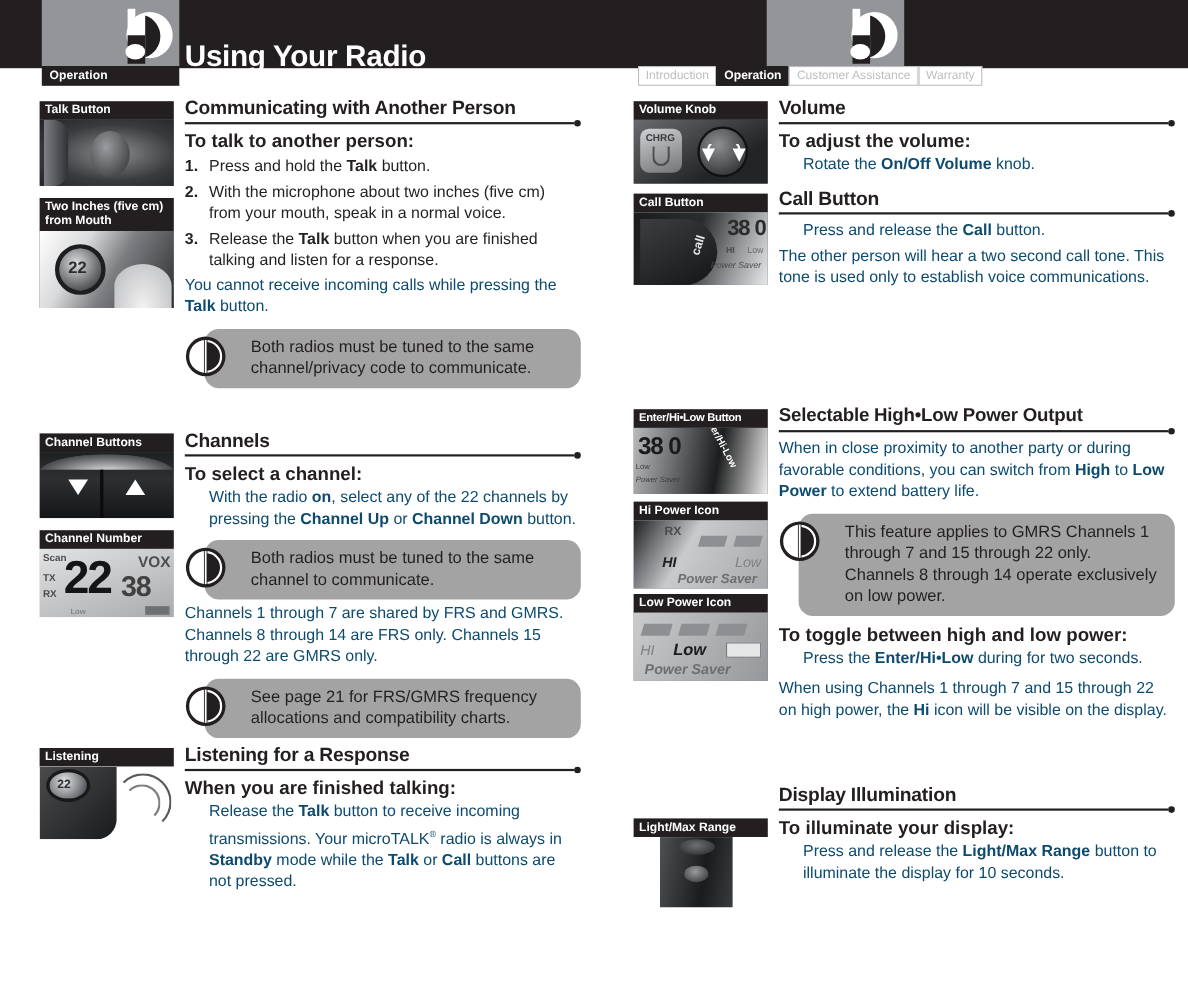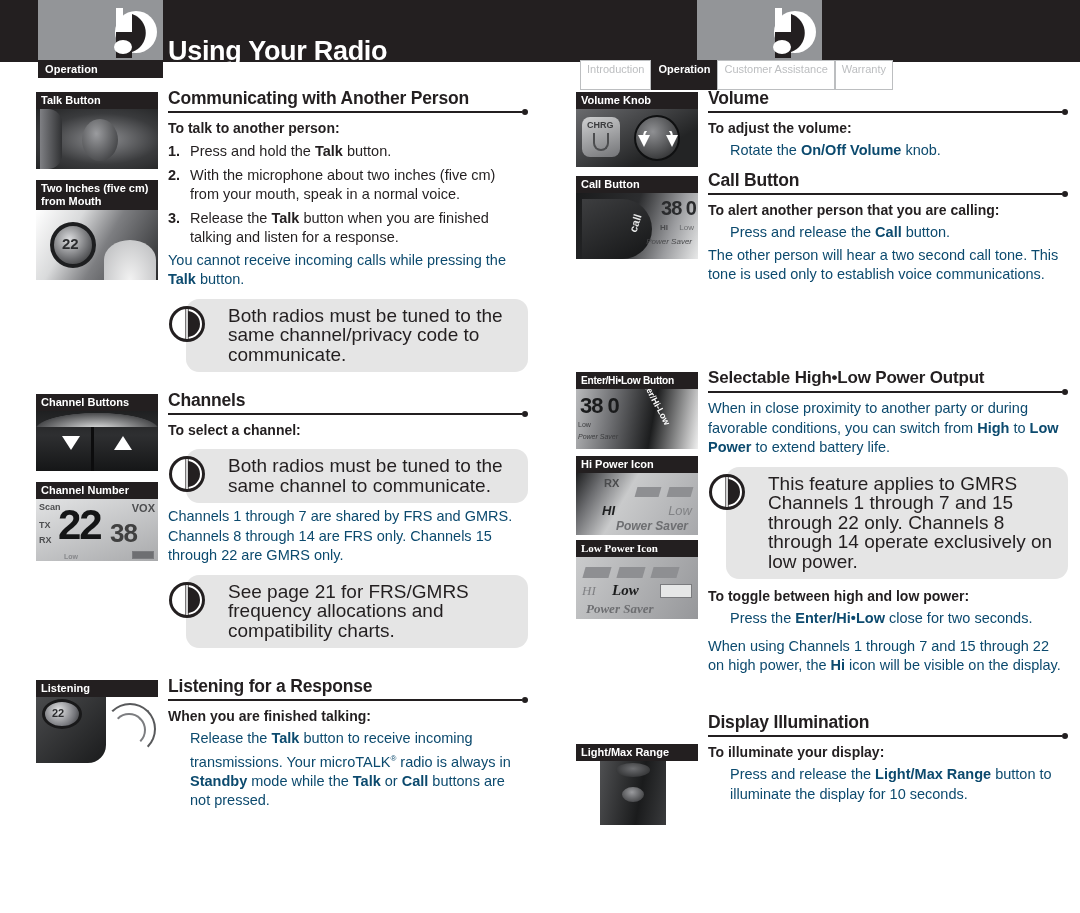--- a/index.html
+++ b/index.html
@@ -35,21 +35,21 @@
   .hdr-tab.op-left { left: 38px; top: 60px; width: 125px; }
 
   .hdr-title {
     position: absolute; left: 168px; top: 36px;
     color: #ffffff; font-size: 27px; font-weight: bold;
     letter-spacing: -0.3px;
   }
 
   .tabstrip { position: absolute; left: 580px; top: 60px; height: 18px; display:flex; }
   .tabstrip .tb {
-    height: 30px; line-height: 17px; font-size: 11px;
+    height: 18px; line-height: 17px; font-size: 11px;
     color: #bcbec0; background: #ffffff;
     border: 1px solid #bcbec0; padding: 0 6px;
     white-space: nowrap; font-weight: normal;
   }
   .tabstrip .tb.active {
     background: #231f20; color:#fff; font-weight:bold; border-color:#231f20;
   }
 
   
   .col { position: absolute; top: 88px; }
@@ -77,21 +77,21 @@
     position: relative; height: 7px; margin-bottom: 3px;
   }
   .rule .ln {
     position:absolute; left:0; right:6px; top:2px; height:2.2px; background:#231f20;
   }
   .rule .dot {
     position:absolute; right:0; top:0; width:6px; height:6px; border-radius:50%;
     background:#231f20;
   }
   h3.sub {
-    font-size: 14px; font-weight: bold; color:#231f20;
+    font-size: 17px; font-weight: bold; color:#231f20;
     line-height: 19px; margin-top: 2px;
   }
   p.body {
     font-size: 14.5px; color:#0c4a6e; line-height: 19.5px; margin-top: 3px;
   }
   p.ind { margin-left: 22px; }
   p.body b { font-weight: bold; }
 
   ol.steps { list-style:none; margin-top: 4px; }
   ol.steps li {
@@ -101,22 +101,22 @@
   ol.steps li .num {
     position:absolute; left:0; top:0; font-weight:bold;
   }
 
   
   .callout {
     position: relative; margin-top: 9px; margin-bottom: 4px;
     min-height: 48px;
   }
   .callout .bub {
-    margin-left: 18px; background:#e5e5e5; border-radius: 13px;
-    padding: 7px 14px 8px 42px; font-size: 19px; line-height: 19.5px;
+    margin-left: 18px; background:#a3a3a3; border-radius: 13px;
+    padding: 7px 14px 8px 42px; font-size: 15px; line-height: 19.5px;
     color:#231f20;
   }
   .callout .ico {
     position:absolute; left: 0; top: 6px; width: 38px; height: 38px;
   }
 
   
   .footer { position:absolute; left:0; right:0; top: 855px; height: 40px; }
 
   
@@ -193,21 +193,21 @@
             <polygon points="9,1 0,15 18,15" fill="#ffffff"></polygon>
           </svg>
       </div>
     </div>
 
     <div class="fig" style="left:0; top:394px;">
       <div class="cap">Channel Number</div>
       <div class="ph" style="height:62px;background:#c9cacb;">
         <div class="ph-inner" style="background:linear-gradient(160deg,#e2e3e4,#a9aaac);"></div>
         <div class="lcd-txt" style="left:3px;top:3px;font-size:9px;color:#4c4d4f;">Scan</div>
-        <div class="lcd-txt" style="right:3px;top:3px;font-size:11px;color:#4c4d4f;">VOX</div>
+        <div class="lcd-txt" style="right:3px;top:3px;font-size:14px;color:#4c4d4f;">VOX</div>
         <div class="lcd-txt" style="left:3px;top:21px;font-size:9px;color:#4c4d4f;">TX</div>
         <div class="lcd-txt" style="left:3px;top:36px;font-size:9px;color:#4c4d4f;">RX</div>
         <div class="lcd-txt" style="left:22px;top:6px;font-size:42px;line-height:40px;color:#141516;letter-spacing:-2px;">22</div>
         <div class="lcd-txt" style="left:74px;top:22px;font-size:26px;line-height:24px;color:#404040;letter-spacing:-1px;">38</div>
         <div class="lcd-txt" style="left:28px;bottom:1px;font-size:7px;color:#86878a;">Low</div>
         <div style="position:absolute;right:4px;bottom:2px;width:22px;height:8px;border:1px solid #7b7c7f;background:#6e6f72;"></div>
       </div>
     </div>
 
     <div class="fig" style="left:0; top:592px;">
@@ -254,20 +254,21 @@
       </div>
     </div>
 
     <div class="txt" style="top:302px;">
       <h2 class="sec">Channels</h2>
       <div class="rule">
           <span class="ln"></span>
           <span class="dot"></span>
         </div>
       <h3 class="sub">To select a channel:</h3>
+      <p class="body ind"><span>With the radio </span><b>on</b><span>, select any of the 22 channels by pressing the </span><b>Channel Up</b><span> or </span><b>Channel Down</b><span> button.</span></p>
 
       <div class="callout">
         <svg class="ico" viewBox="0 0 38 38">
           <circle cx="19" cy="19" r="18" fill="#231f20"></circle>
           <path d="M19 5 a14 14 0 0 0 0 28 z" fill="#ffffff"></path>
           <circle cx="19" cy="19" r="14" fill="none" stroke="#ffffff" stroke-width="2"></circle>
           <rect x="17.4" y="4" width="3.2" height="30" fill="#231f20"></rect>
           <rect x="18.2" y="4" width="1.6" height="30" fill="#ffffff"></rect>
         </svg>
         <div class="bub">Both radios must be tuned to the same channel to communicate.</div>
@@ -346,21 +347,21 @@
         <div class="ph-inner" style="background:linear-gradient(120deg,#1c1d1e 0%,#6d6e71 18%,#c9cacb 40%,#a7a8ab 100%);"></div>
         <div style="position:absolute;left:28px;top:4px;font-size:11px;font-weight:bold;color:#4a4b4d;">RX</div>
         <div style="position:absolute;left:60px;top:14px;width:24px;height:10px;background:#8e8f92;transform:skewX(-16deg);"></div>
         <div style="position:absolute;left:92px;top:14px;width:24px;height:10px;background:#8e8f92;transform:skewX(-16deg);"></div>
         <div style="position:absolute;left:26px;top:30px;font-size:13px;font-weight:bold;font-style:italic;color:#1d1e1f;">HI</div>
         <div style="position:absolute;right:6px;top:30px;font-size:13px;font-style:italic;color:#818285;">Low</div>
         <div style="position:absolute;right:10px;top:46px;font-size:12px;font-style:italic;font-weight:bold;color:#6d6e71;">Power Saver</div>
       </div>
     </div>
 
-    <div class="fig" style="left:0; top:452px;font-family:Liberation Serif, serif;">
+    <div class="fig" style="left:0; top:452px;">
       <div class="cap">Low Power Icon</div>
       <div class="ph" style="height:62px;">
         <div class="ph-inner" style="background:linear-gradient(120deg,#cacbcc 0%,#b0b1b3 50%,#96979a 100%);"></div>
         <div style="position:absolute;left:8px;top:10px;width:26px;height:11px;background:#8e8f92;transform:skewX(-16deg);"></div>
         <div style="position:absolute;left:42px;top:10px;width:26px;height:11px;background:#8e8f92;transform:skewX(-16deg);"></div>
         <div style="position:absolute;left:76px;top:10px;width:26px;height:11px;background:#8e8f92;transform:skewX(-16deg);"></div>
         <div style="position:absolute;left:6px;top:26px;font-size:13px;font-style:italic;color:#808184;">HI</div>
         <div style="position:absolute;left:36px;top:25px;font-size:15px;font-weight:bold;font-style:italic;color:#1a1b1c;">Low</div>
         <div style="position:absolute;right:6px;top:27px;width:32px;height:14px;border:1.5px solid #7a7b7e;background:#e6e7e7;"></div>
         <div style="position:absolute;left:10px;top:44px;font-size:13px;font-style:italic;font-weight:bold;color:#6d6e71;">Power Saver</div>
@@ -386,21 +387,20 @@
       <h3 class="sub">To adjust the volume:</h3>
       <p class="body ind"><span>Rotate the </span><b>On/Off Volume</b><span> knob.</span></p>
     </div>
 
     <div class="txt" style="top:82px;">
       <h2 class="sec">Call Button</h2>
       <div class="rule">
           <span class="ln"></span>
           <span class="dot"></span>
         </div>
-      <h3 class="sub">To alert another person that you are calling:</h3>
       <p class="body ind"><span>Press and release the </span><b>Call</b><span> button.</span></p>
       <p class="body">The other person will hear a two second call tone. This tone is used only to establish voice communications.</p>
     </div>
 
     <div class="txt" style="top:280px;">
       <h2 class="sec" style="font-size:17px;">Selectable High•Low Power Output</h2>
       <div class="rule">
           <span class="ln"></span>
           <span class="dot"></span>
         </div>
@@ -409,21 +409,21 @@
         <svg class="ico" viewBox="0 0 38 38">
           <circle cx="19" cy="19" r="18" fill="#231f20"></circle>
           <path d="M19 5 a14 14 0 0 0 0 28 z" fill="#ffffff"></path>
           <circle cx="19" cy="19" r="14" fill="none" stroke="#ffffff" stroke-width="2"></circle>
           <rect x="17.4" y="4" width="3.2" height="30" fill="#231f20"></rect>
           <rect x="18.2" y="4" width="1.6" height="30" fill="#ffffff"></rect>
         </svg>
         <div class="bub">This feature applies to GMRS Channels 1 through 7 and 15 through 22 only. Channels 8 through 14 operate exclusively on low power.</div>
       </div>
       <h3 class="sub" style="margin-top:8px;">To toggle between high and low power:</h3>
-      <p class="body ind"><span>Press the </span><b>Enter/Hi•Low</b><span> close for two seconds.</span></p>
+      <p class="body ind"><span>Press the </span><b>Enter/Hi•Low</b><span> during for two seconds.</span></p>
       <p class="body" style="margin-top:8px;"><span>When using Channels 1 through 7 and 15 through 22 on high power, the </span><b>Hi</b><span> icon will be visible on the display.</span></p>
     </div>
 
     <div class="txt" style="top:624px;">
       <h2 class="sec">Display Illumination</h2>
       <div class="rule">
           <span class="ln"></span>
           <span class="dot"></span>
         </div>
       <h3 class="sub">To illuminate your display:</h3>

